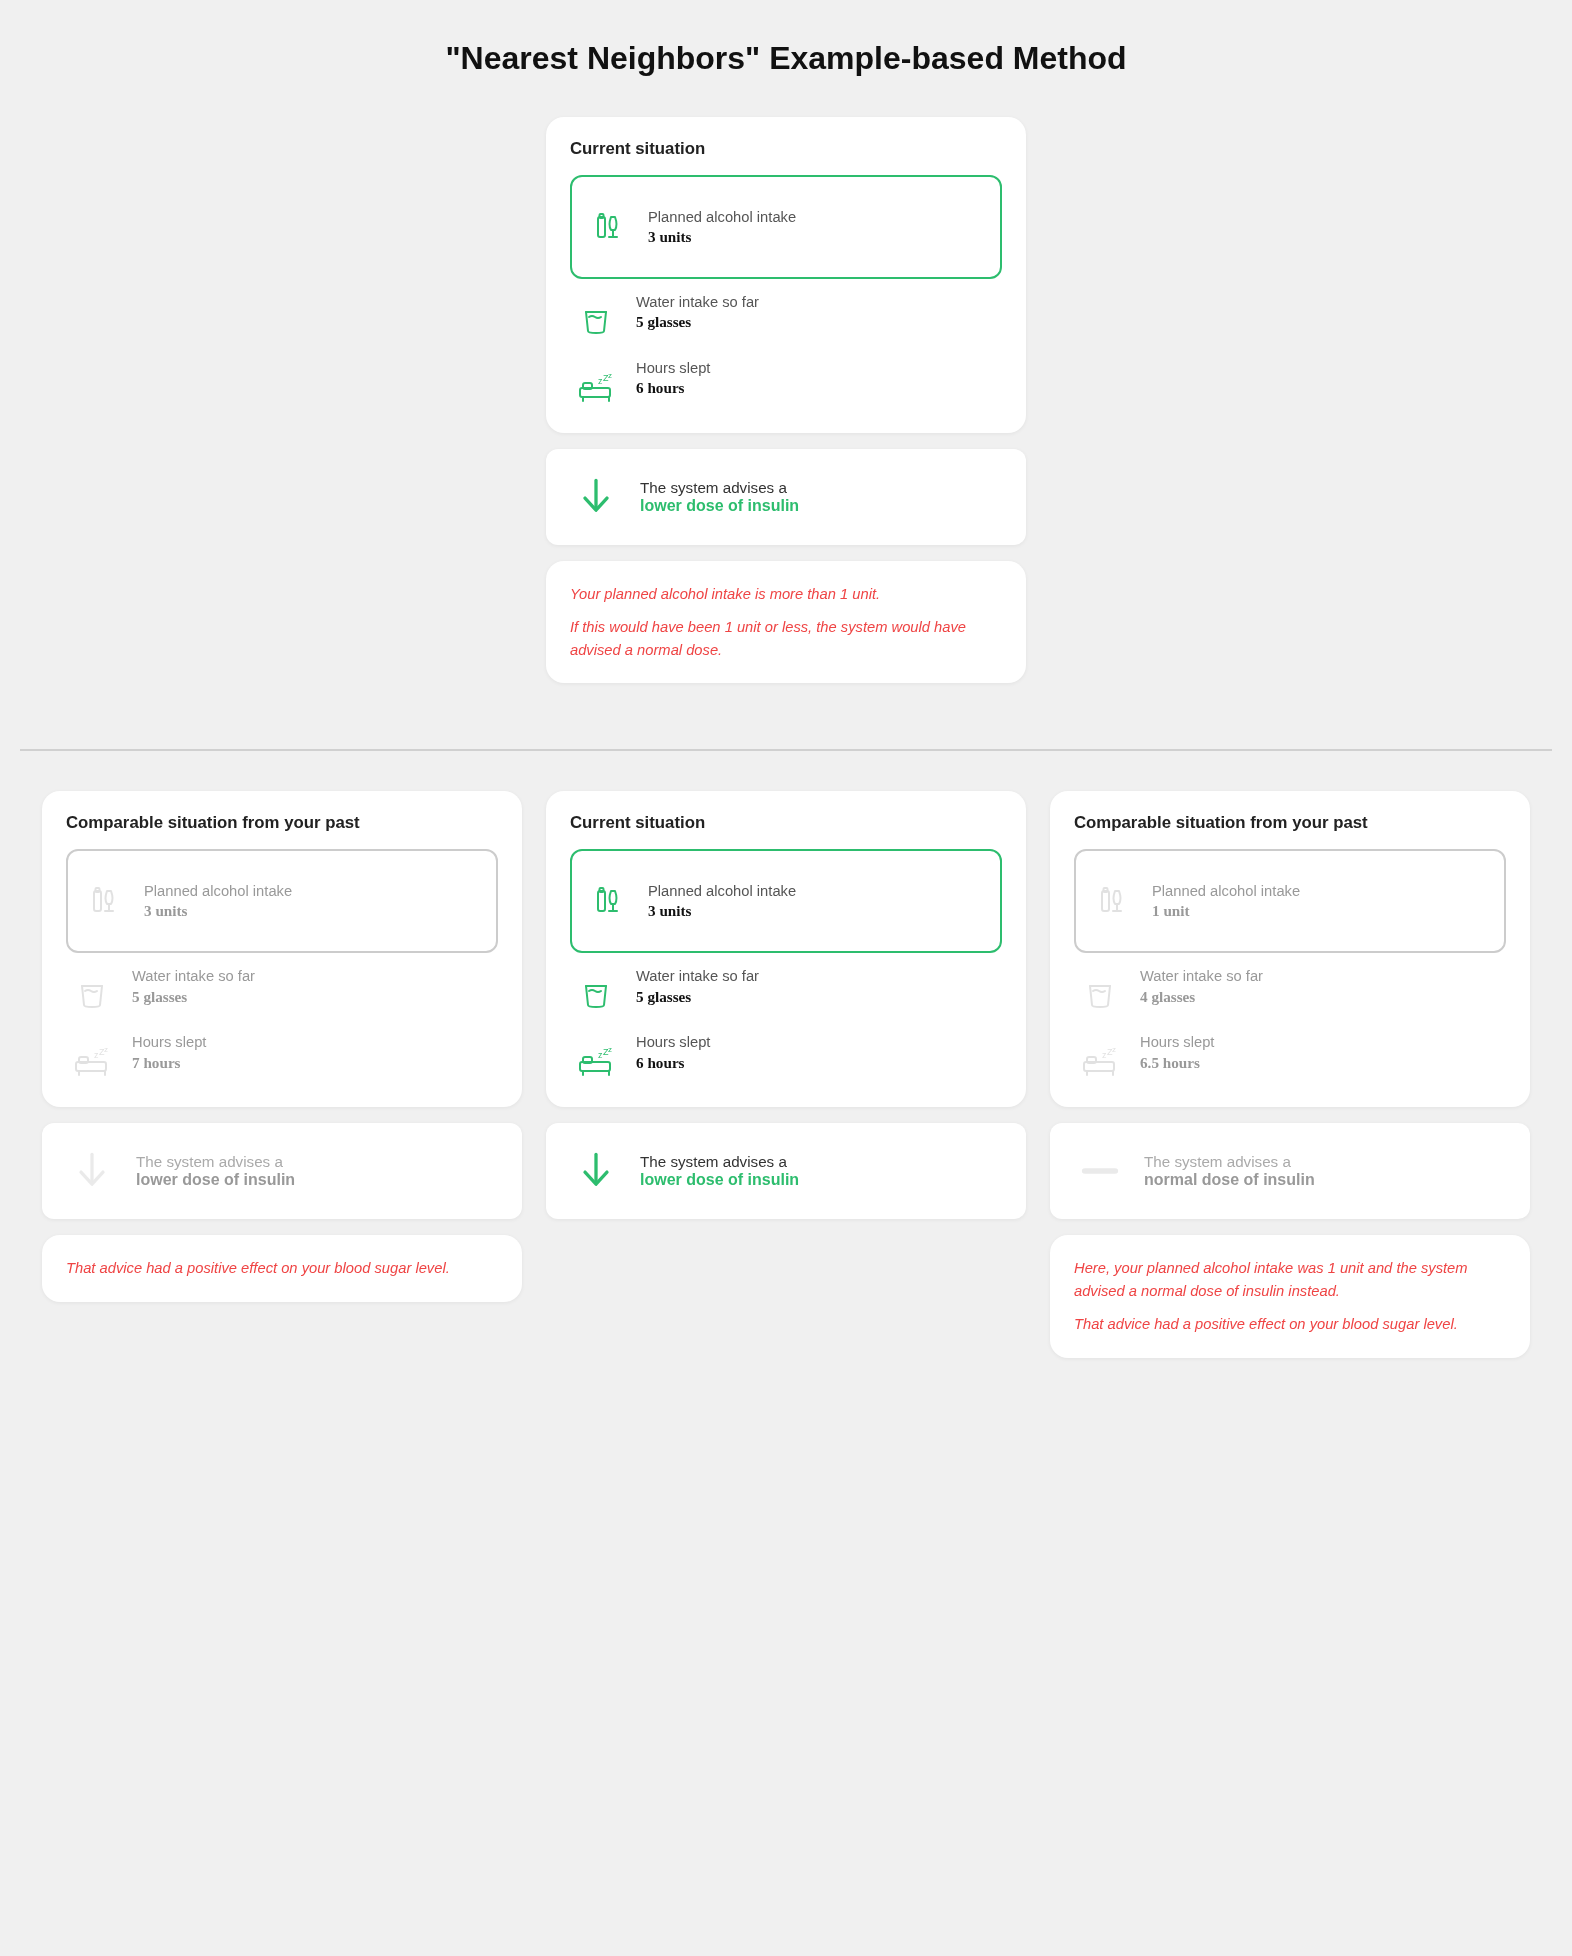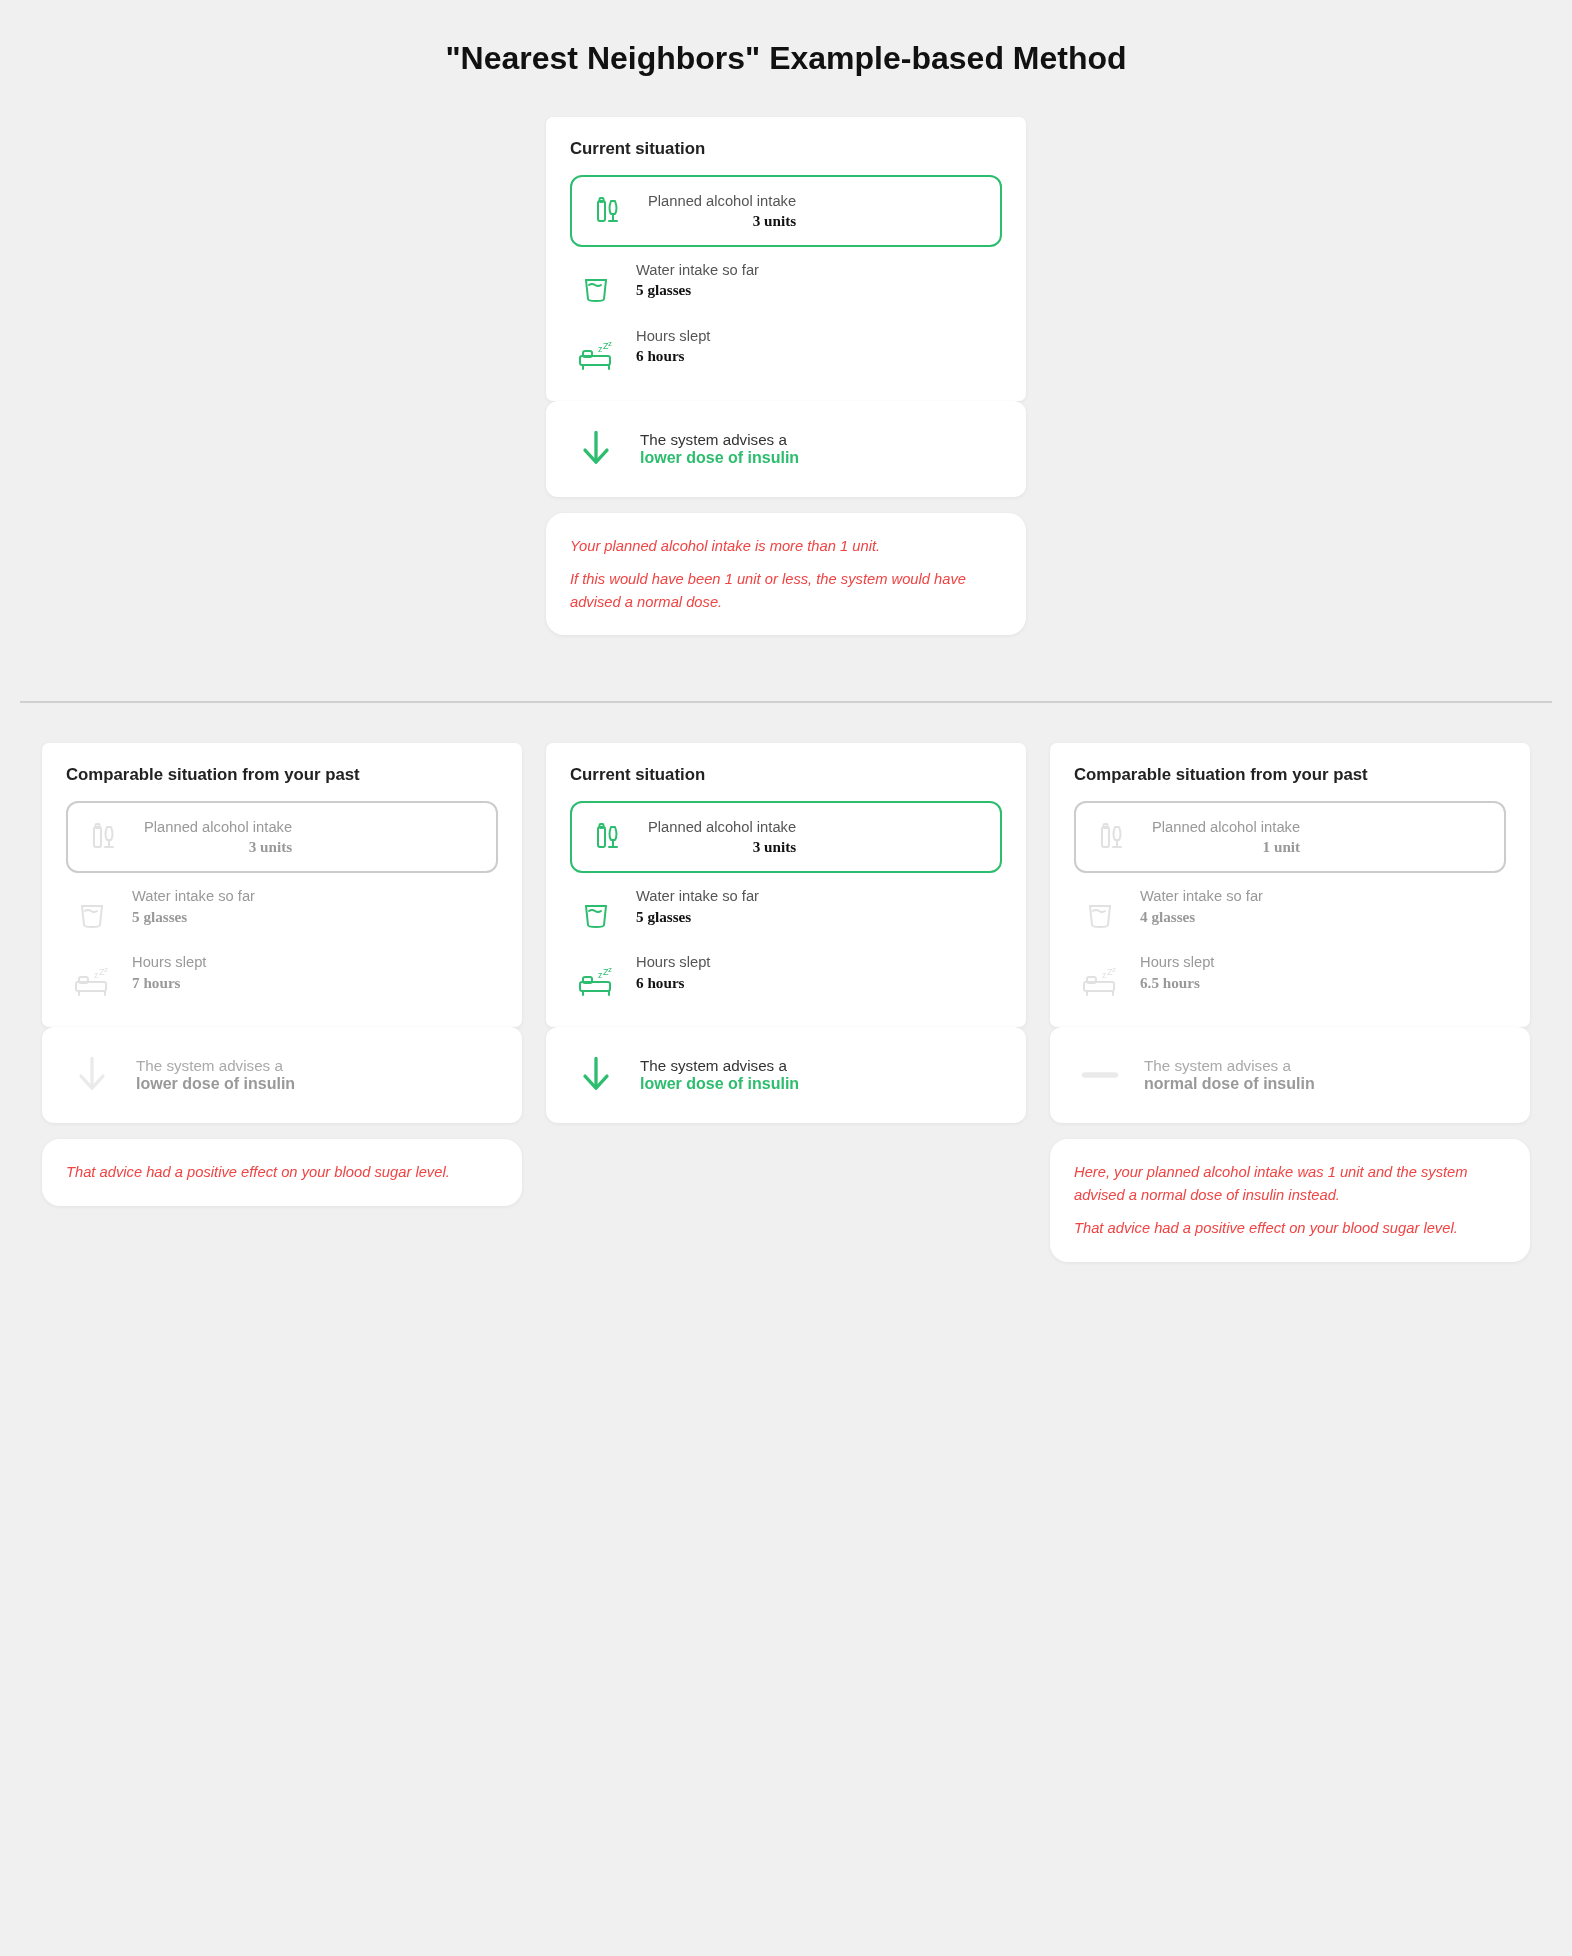--- a/index.html
+++ b/index.html
@@ -38,22 +38,23 @@
     }
     .column {
       flex: 1;
       max-width: 480px;
       min-width: 0;
     }
 
     
     .card {
       background: #fff;
-      border-radius: 7px;
+      border-radius: 18px;
       padding: 22px 24px;
+      margin-bottom: 16px;
       box-shadow: 0 1px 4px rgba(0,0,0,0.06);
     }
     .card-title {
       font-size: 1.05rem;
       font-weight: 700;
       margin-bottom: 16px;
     }
 
     
     .situation-item {
@@ -74,25 +75,24 @@
     }
     .item-icon svg {
       width: 40px;
       height: 40px;
     }
 
     
     .highlight-row {
       border: 2px solid #2dbd6e;
       border-radius: 12px;
-      padding: 8px 12px;
+      padding: 24px 12px;
       display: flex;
       align-items: center;
       margin-bottom: 14px;
-      text-align: right;
     }
     .highlight-row .item-icon {
       margin-right: 12px;
     }
 
     .item-text-label {
       font-size: 0.92rem;
       color: #555;
       line-height: 1.3;
     }

